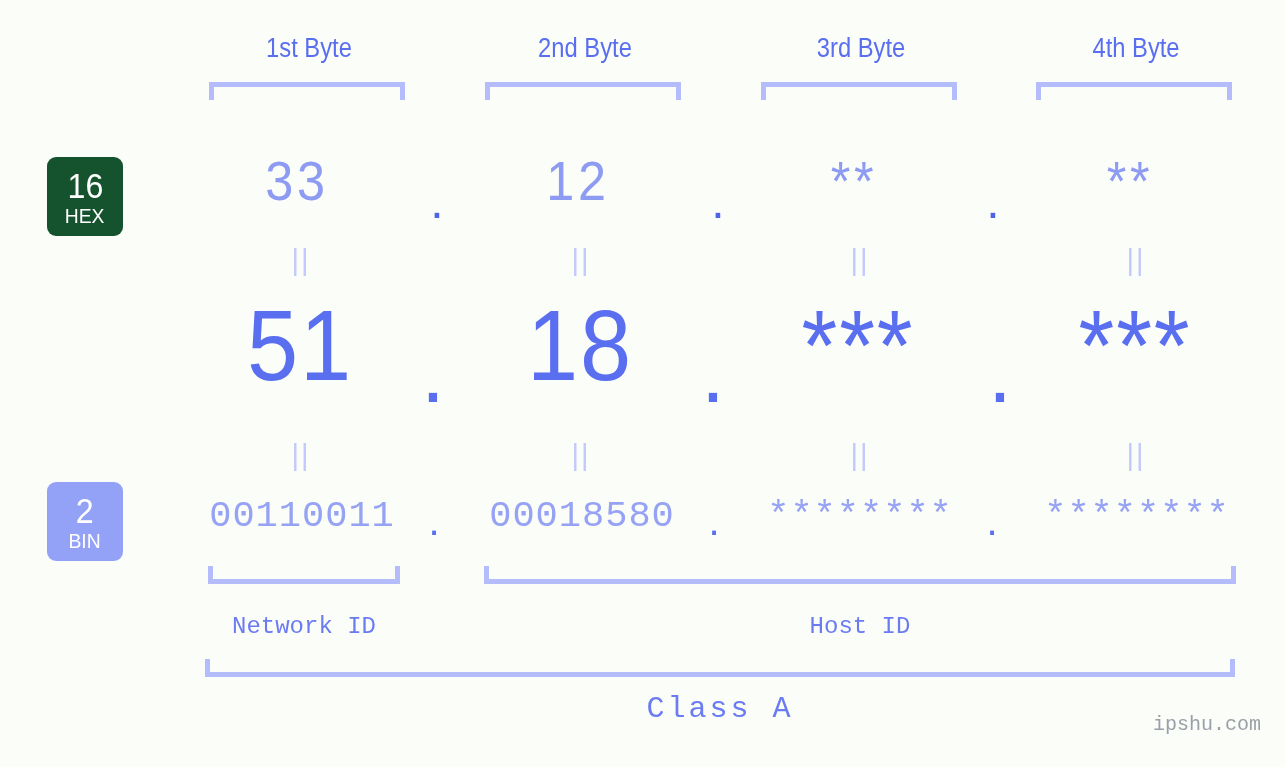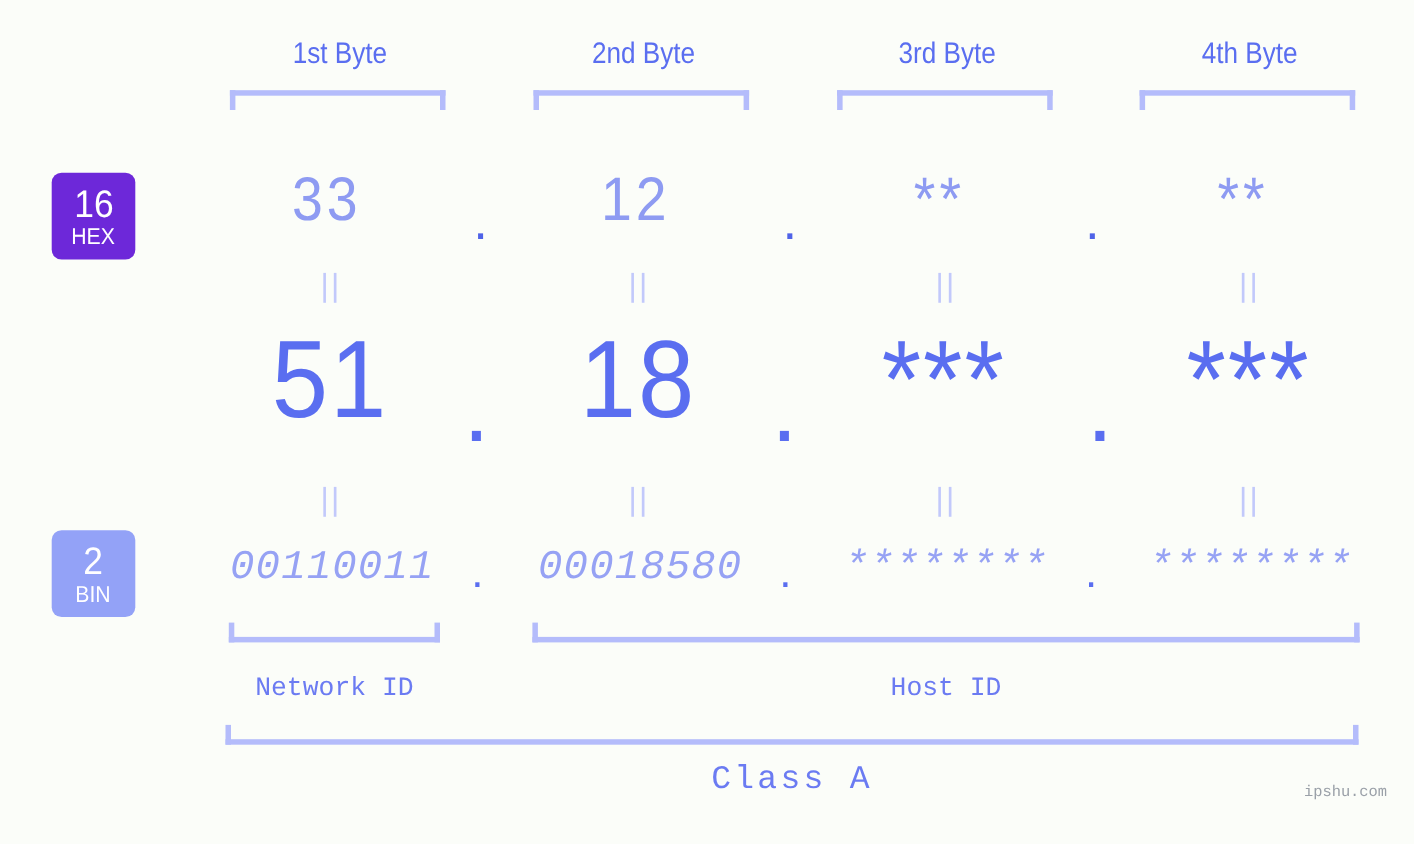--- a/index.html
+++ b/index.html
@@ -73,21 +73,21 @@
     font-weight: 400;
     transform: scaleX(0.92);
   }
   .badge .abbr {
     font-family: "Liberation Sans Narrow", "Liberation Sans", sans-serif;
     font-size: 21px;
     font-weight: 400;
     margin-top: 2px;
     transform: scaleX(0.92);
   }
-  #badge-hex { top: 157px; background: #6d28d9; }
+  #badge-hex { top: 157px; background: #14532d; }
   #badge-dec { top: 318px; background: #8e98f4; }
   #badge-bin { top: 482px; background: #93a2f7; }
 
   
   .val {
     position: absolute;
     text-align: center;
     white-space: nowrap;
     color: #8e9bf2;
   }
@@ -138,21 +138,20 @@
 
   
   .bin-val {
     top: 495px;
     width: 220px;
     font-family: "Liberation Mono", monospace;
     font-size: 37px;
     font-weight: 400;
     letter-spacing: 1px;
     color: #96a2f4;
-    font-style: italic;
   }
   .bin-dot {
     position: absolute;
     top: 512px;
     width: 20px;
     text-align: center;
     font-family: "Liberation Sans", sans-serif;
     font-size: 40px;
     line-height: 0.45;
     color: #5a6ef0;
@@ -191,21 +190,21 @@
     color: #6b7bf2;
     letter-spacing: 3px;
   }
 
   
   #watermark {
     position: absolute;
     top: 713px;
     right: 24px;
     font-family: "Liberation Mono", monospace;
-    font-size: 14px;
+    font-size: 20px;
     color: #9aa0a8;
     letter-spacing: 0px;
   }
 </style>
 </head>
 <body>
 
 <div id="stage">
 
   <div class="byte-label" style="left:209px;">1st Byte</div>

